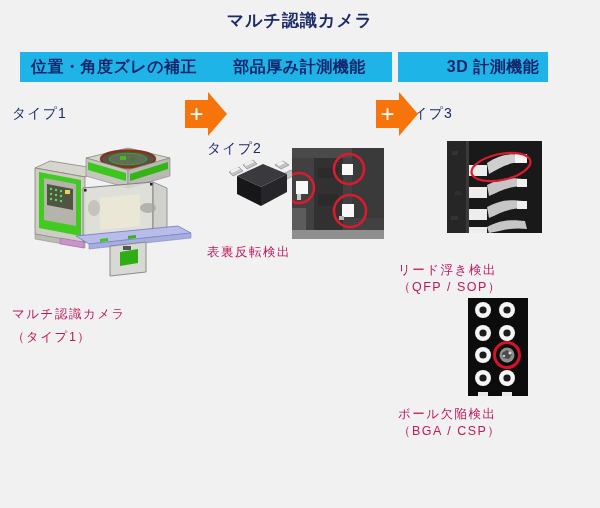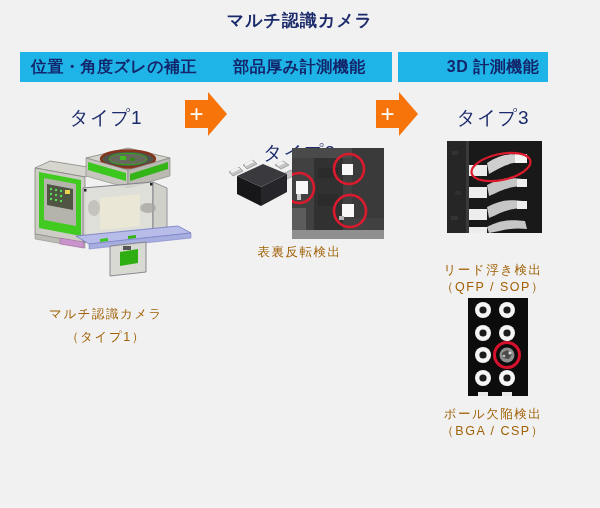--- a/index.html
+++ b/index.html
@@ -6,38 +6,38 @@
   body{font-family:"Liberation Sans","DejaVu Sans",sans-serif;}
   .stage{position:relative;width:532px;height:508px;background:#f1f1f1;overflow:hidden;padding-left:16px;}
   .page-title{position:absolute;top:9px;left:0;width:600px;text-align:center;
     font-size:17px;font-weight:bold;color:#1b2a6b;letter-spacing:1px;}
   .bar{position:absolute;top:52px;height:30px;background:#1fb4e7;color:#13266b;
     font-weight:bold;font-size:16px;letter-spacing:.5px;
     display:flex;align-items:center;justify-content:center;}
   .bar1{left:20px;width:188px;}
   .bar2{left:207px;width:185px;}
   .bar3{left:398px;width:190px;}
-  .type-label{position:absolute;top:105px;text-align:center;font-size:19px;
+  .type-label{position:absolute;top:105px;font-size:14px;
     color:#1b2a6b;letter-spacing:1px;font-weight:500;}
   .type1{left:12px;width:188px;}
   .type2{left:207px;width:185px;margin-top:35px;}
   .type3{left:398px;width:190px;}
   .arrow-wrap{position:absolute;width:46px;height:46px;top:91px;}
   .arrow1{left:183px;}
   .arrow2{left:374px;}
   .arrow-wrap svg{position:absolute;left:0;top:0;}
   .plus-sym{position:absolute;left:0;top:0;width:27px;height:46px;line-height:45px;
     text-align:center;color:#fff;font-size:24px;font-weight:400;}
   .img{position:absolute;}
   .cad-img{left:28px;top:146px;}
   .chip-img{left:227px;top:152px;}
   .flip-img{left:292px;top:148px;}
   .qfp-img{left:447px;top:141px;}
   .bga-img{left:468px;top:298px;}
-  .caption{position:absolute;text-align:center;color:#a16207;font-size:12.5px;
+  .caption{position:absolute;color:#be185d;font-size:12.5px;
     letter-spacing:1.5px;}
   .cap-col1{left:12px;top:303px;width:188px;line-height:23px;}
   .cap-flip{left:207px;top:244px;width:185px;line-height:17px;}
   .features{left:207px;top:289px;width:185px;line-height:25px;}
   .cap-lead{left:398px;top:242px;width:190px;line-height:17px;margin-top:20px;}
   .cap-ball{left:398px;top:406px;width:190px;line-height:17px;}
 </style>
 </head>
 <body>
 

